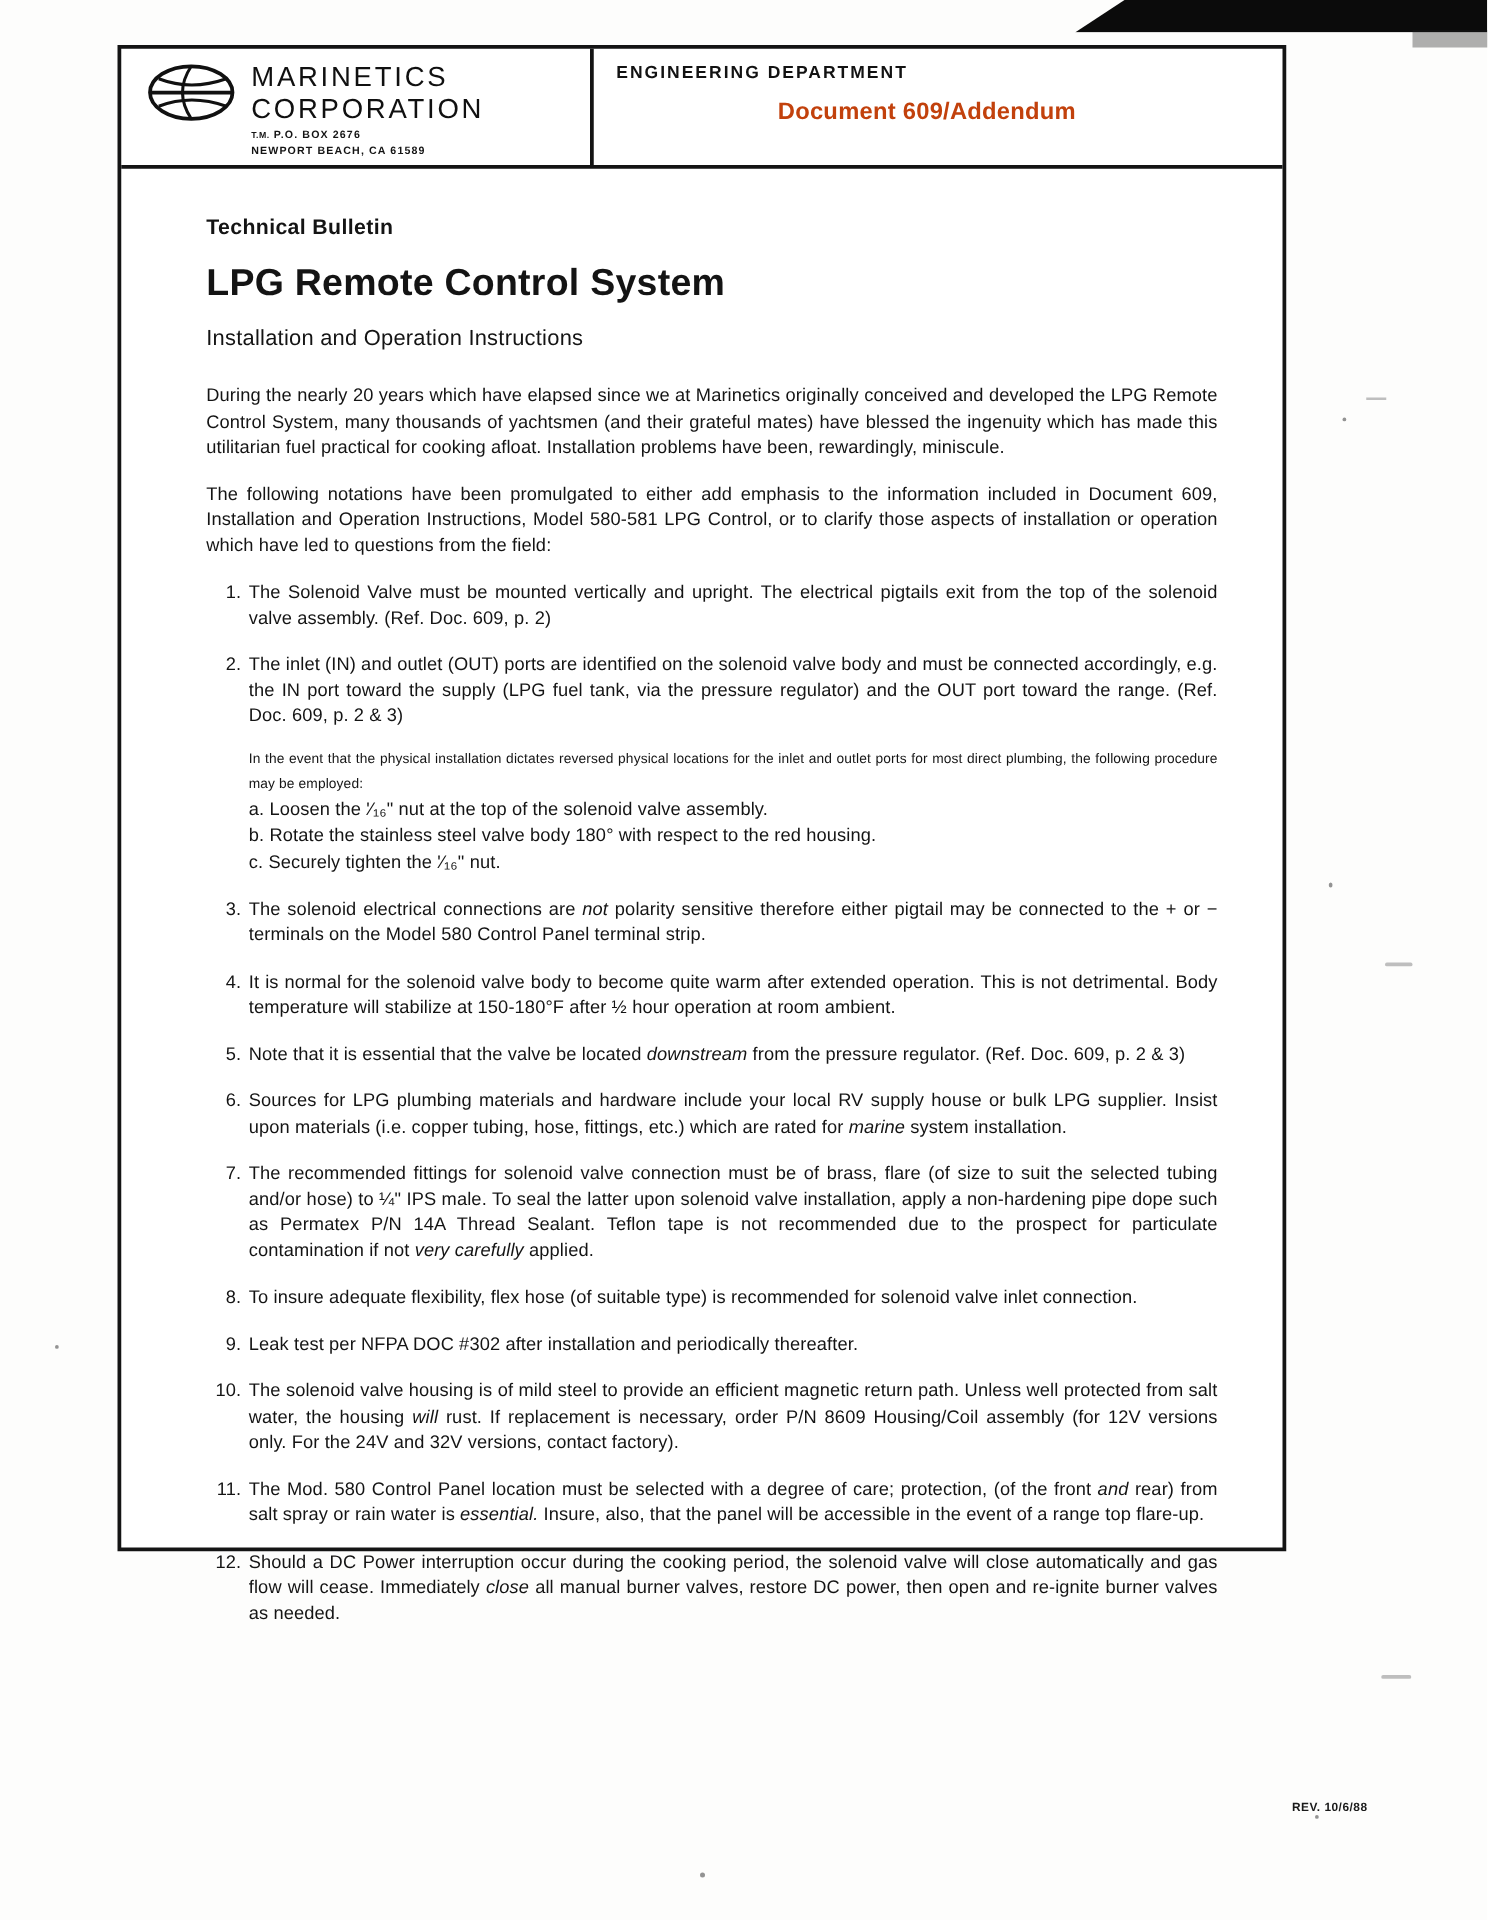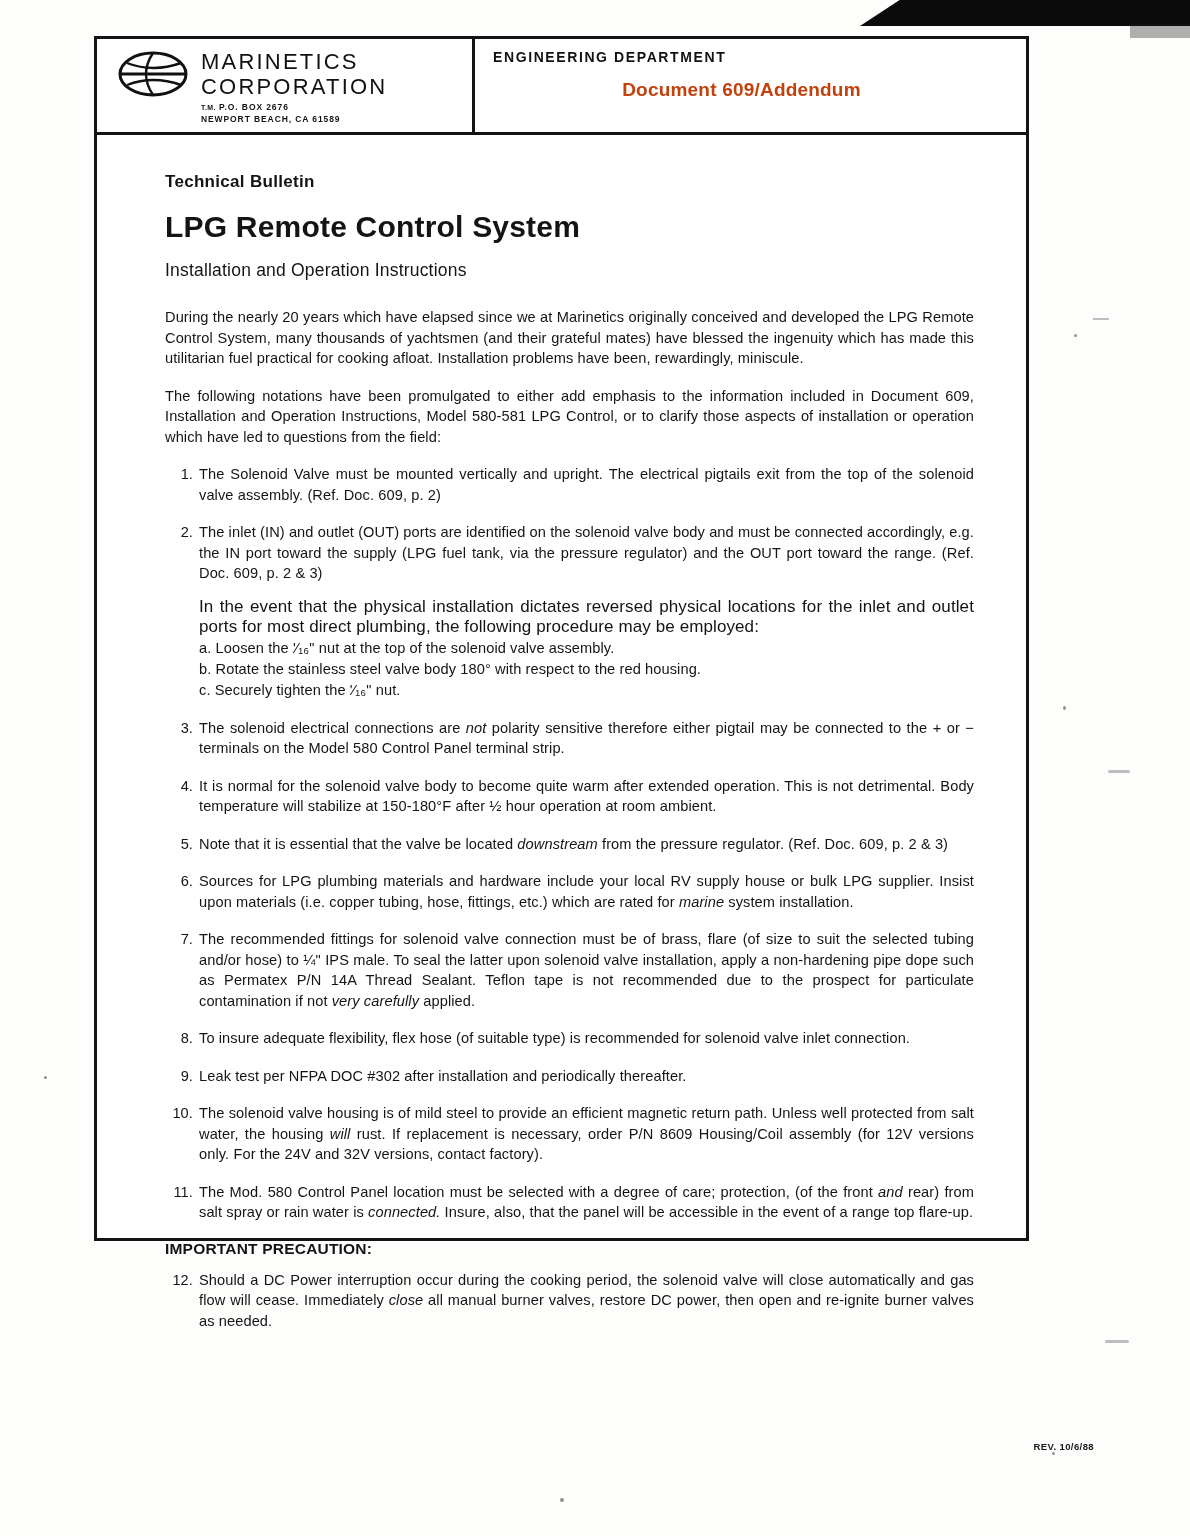--- a/index.html
+++ b/index.html
@@ -161,21 +161,21 @@
   ol.items > li .num {
     position: absolute;
     left: 0;
     top: 0;
     width: 28px;
     text-align: right;
     font-size: 14.6px;
   }
   .subnote {
     margin-top: 13px;
-    font-size: 17px;
+    font-size: 11px;
     line-height: 20.5px;
     text-align: justify;
   }
   .sublist {
     margin: 0;
     padding: 0;
     list-style: none;
   }
   .sublist li {
     font-size: 14.6px;
@@ -310,25 +310,24 @@
       <li>
         <span class="num">9.</span>
         <span>Leak test per NFPA DOC #302 after installation and periodically thereafter.</span>
       </li>
       <li>
         <span class="num">10.</span>
         <span>The solenoid valve housing is of mild steel to provide an efficient magnetic return path. Unless well protected from salt water, the housing <i>will</i> rust. If replacement is necessary, order P/N 8609 Housing/Coil assembly (for 12V versions only. For the 24V and 32V versions, contact factory).</span>
       </li>
       <li>
         <span class="num">11.</span>
-        <span>The Mod. 580 Control Panel location must be selected with a degree of care; protection, (of the front <i>and</i> rear) from salt spray or rain water is <i>connected.</i> Insure, also, that the panel will be accessible in the event of a range top flare-up.</span>
+        <span>The Mod. 580 Control Panel location must be selected with a degree of care; protection, (of the front <i>and</i> rear) from salt spray or rain water is <i>essential.</i> Insure, also, that the panel will be accessible in the event of a range top flare-up.</span>
       </li>
     </ol>
 
-    <div class="precaution">IMPORTANT PRECAUTION:</div>
 
     <ol class="items">
       <li>
         <span class="num">12.</span>
         <span>Should a DC Power interruption occur during the cooking period, the solenoid valve will close automatically and gas flow will cease. Immediately <i>close</i> all manual burner valves, restore DC power, then open and re-ignite burner valves as needed.</span>
       </li>
     </ol>
   </div>
 </div>
 

